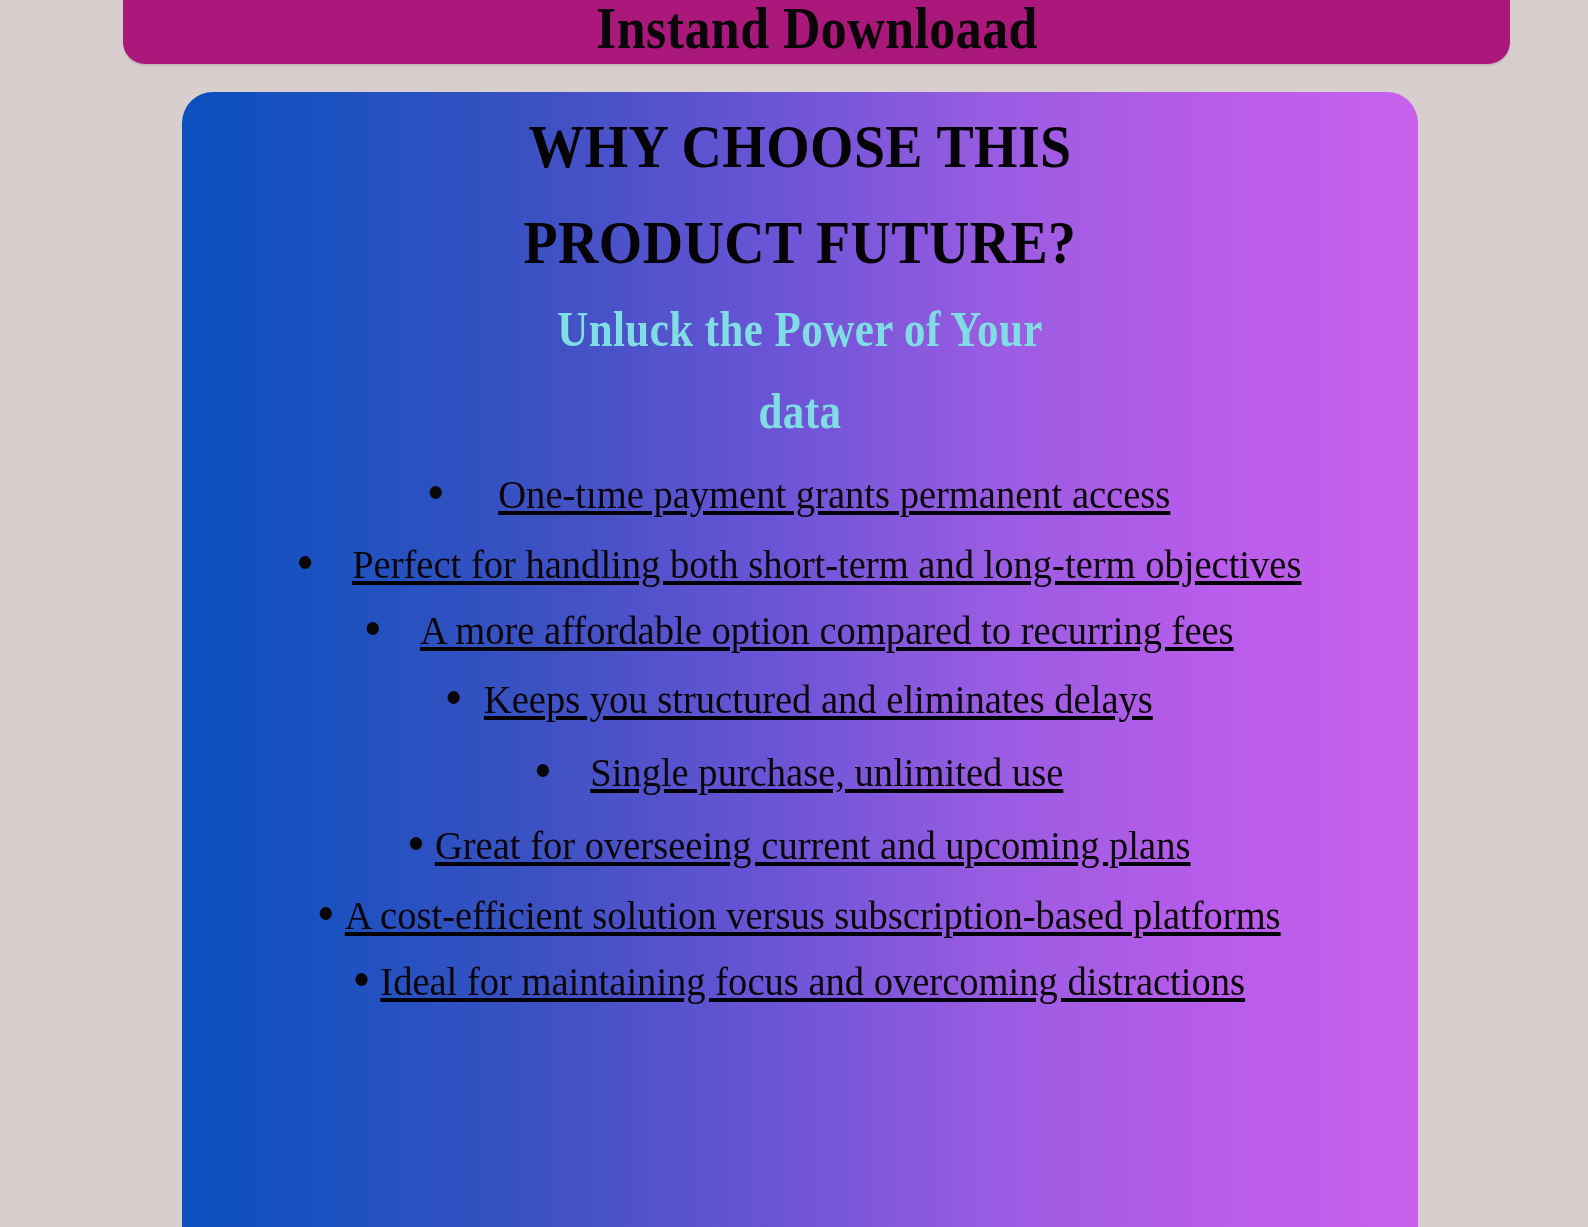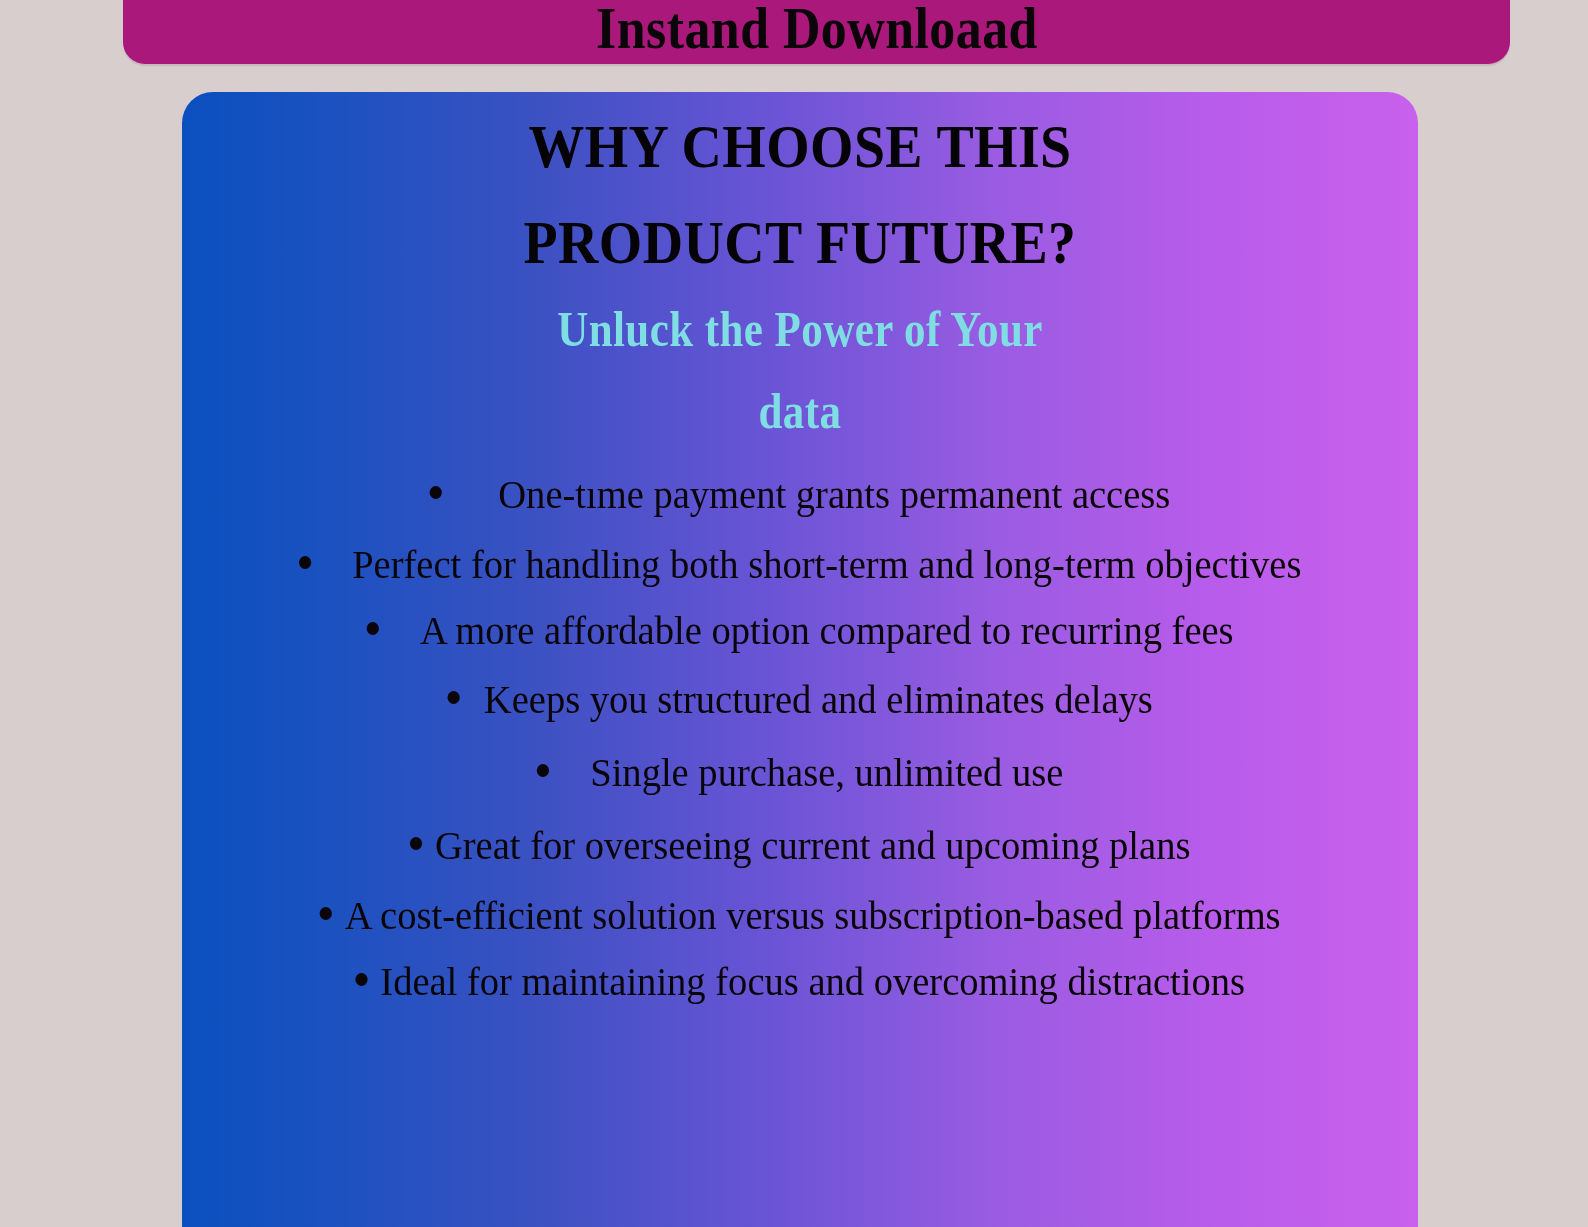--- a/index.html
+++ b/index.html
@@ -95,20 +95,21 @@
     padding-top: 8px;
     transform: scaleX(0.86);
     letter-spacing: 0.5px;
   }
 
   .bullets {
     list-style: none;
     margin: 0;
     padding: 0;
     margin-top: 10px;
+    text-decoration: underline;
   }
 
   .bullets li {
     position: relative;
     color: #0a0508;
     font-family: "Liberation Serif", serif;
     font-size: 41px;
     line-height: 73px;
     margin: 0;
     padding: 0 4px;

